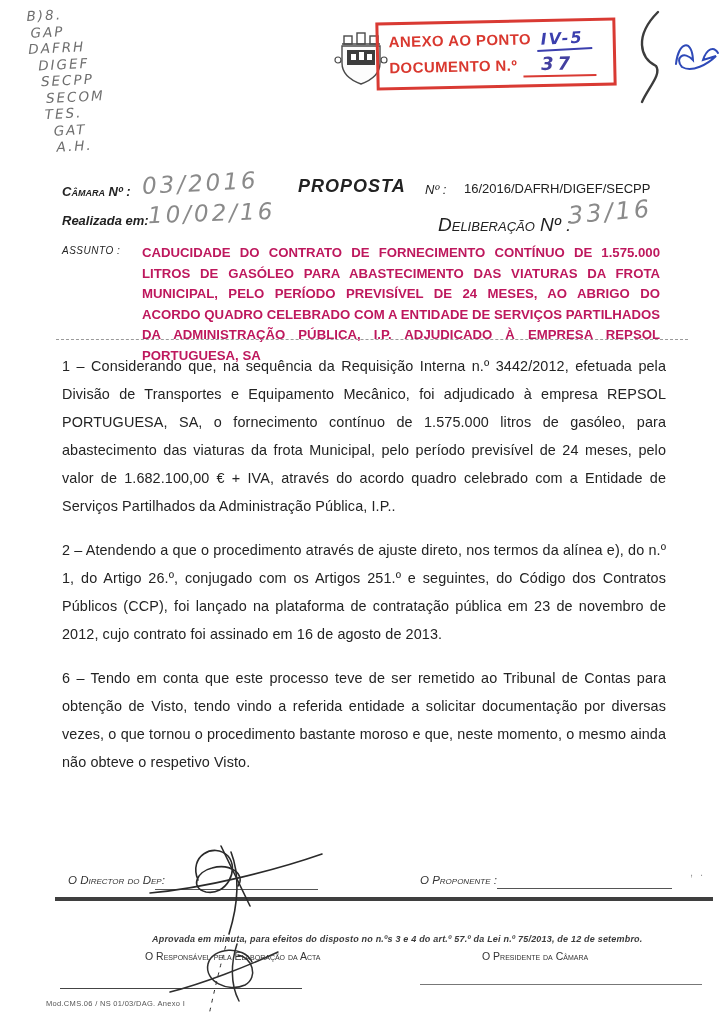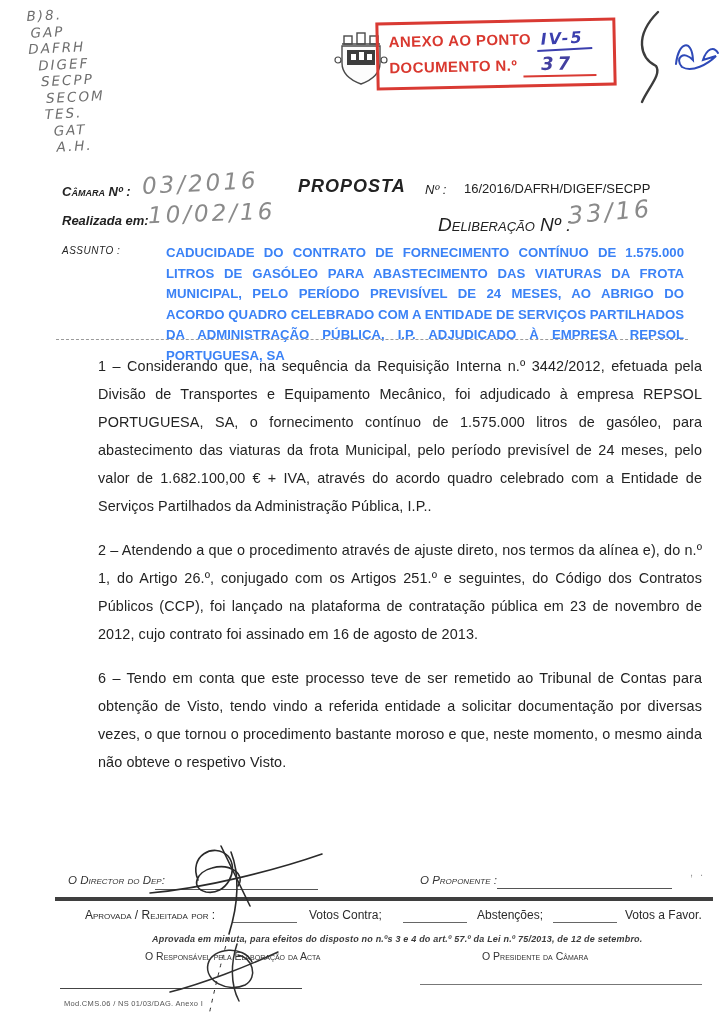--- a/index.html
+++ b/index.html
@@ -59,26 +59,26 @@
   .val-realizada{position:absolute;left:88px;top:28px;font-size:23px;transform:rotate(-2deg);}
   .proposta{position:absolute;left:238px;top:4px;font-size:18px;font-weight:bold;font-style:italic;letter-spacing:1px;}
   .lbl-numero{position:absolute;left:365px;top:10px;}
   .val-numero{position:absolute;left:404px;top:9px;font-weight:normal;font-size:13px;white-space:nowrap;}
   .lbl-deliberacao{position:absolute;left:378px;top:42px;font-size:19px;}
   .val-deliberacao{position:absolute;left:508px;top:26px;font-size:24px;transform:rotate(-5deg);}
   
   .assunto{position:absolute;left:62px;top:243px;width:606px;}
   .assunto-label{position:absolute;left:0;top:2px;font-style:italic;font-size:10px;letter-spacing:.5px;}
   .assunto-text{
-    margin-left:104px;width:518px;font-weight:bold;font-size:13.2px;line-height:20.5px;
-    text-align:justify;text-transform:uppercase;color:#3b82f6;
+    margin-left:80px;width:518px;font-weight:bold;font-size:13.2px;line-height:20.5px;
+    text-align:justify;text-transform:uppercase;color:#be185d;
   }
   .dash-rule{position:absolute;left:56px;top:339px;width:632px;border-top:1.5px dashed #9a9a9a;}
   
-  .body-text{position:absolute;left:62px;top:352px;width:604px;margin-left:36px;}
+  .body-text{position:absolute;left:62px;top:352px;width:604px;}
   .body-text p{
     margin:0 0 16px 0;font-size:14.4px;line-height:28px;text-align:justify;
     color:#232323;letter-spacing:.1px;
   }
   
   .sig-row{position:absolute;left:0;top:862px;width:724px;height:40px;font-size:11.5px;}
   .sig-row .lbl{font-style:italic;font-variant:small-caps;color:#333;}
   .lbl-director{position:absolute;left:68px;top:12px;}
   .line-director{position:absolute;left:155px;top:27px;width:163px;border-bottom:1.5px solid #555;}
   .lbl-proponente{position:absolute;left:420px;top:12px;}
@@ -101,21 +101,21 @@
     position:absolute;left:152px;top:934px;font-size:9px;font-style:italic;font-weight:bold;
     color:#3a3a3a;letter-spacing:.2px;
   }
   .officials{position:absolute;left:0;top:950px;width:724px;font-size:10.5px;}
   .officials .sc{font-variant:small-caps;color:#333;}
   .lbl-responsavel{position:absolute;left:145px;top:0;}
   .lbl-presidente{position:absolute;left:482px;top:0;}
   .line-responsavel{position:absolute;left:60px;top:988px;width:242px;border-bottom:1.5px solid #444;}
   .line-presidente{position:absolute;left:420px;top:984px;width:282px;border-bottom:1px solid #777;}
   
-  .footer-ref{position:absolute;left:64px;top:999px;font-size:7.5px;color:#555;letter-spacing:.3px;}
+  .footer-ref{position:absolute;left:46px;top:999px;font-size:7.5px;color:#555;letter-spacing:.3px;}
   
   .pen-overlay{position:absolute;left:0;top:0;width:724px;height:1024px;pointer-events:none;}
 </style>
 </head>
 <body>
 
 <div class="page">
 
   <div class="corner-notes">
     <span>B)8.</span>
@@ -184,29 +184,20 @@
   <div class="sig-row">
     <span class="lbl lbl-director">O Director do Dep:</span>
     <span class="line-director"></span>
     <span class="lbl lbl-proponente">O Proponente :</span>
     <span class="line-proponente"></span>
     <span class="scan-dots">, .</span>
   </div>
 
   <div class="thick-rule"></div>
 
-  <div class="votes">
-    <span class="v-label sc">Aprovada / Rejeitada por :</span>
-    <span class="blank v-b1"></span>
-    <span class="v-contra">Votos Contra;</span>
-    <span class="blank v-b2"></span>
-    <span class="v-abst">Abstenções;</span>
-    <span class="blank v-b3"></span>
-    <span class="v-favor">Votos a Favor.</span>
-  </div>
 
   <div class="minuta">Aprovada em minuta, para efeitos do disposto no n.ºs 3 e 4 do art.º 57.º da Lei n.º 75/2013, de 12 de setembro.</div>
 
   <div class="officials">
     <span class="sc lbl-responsavel">O Responsável pela Elaboração da Acta</span>
     <span class="sc lbl-presidente">O Presidente da Câmara</span>
   </div>
   <div class="line-responsavel"></div>
   <div class="line-presidente"></div>
 

